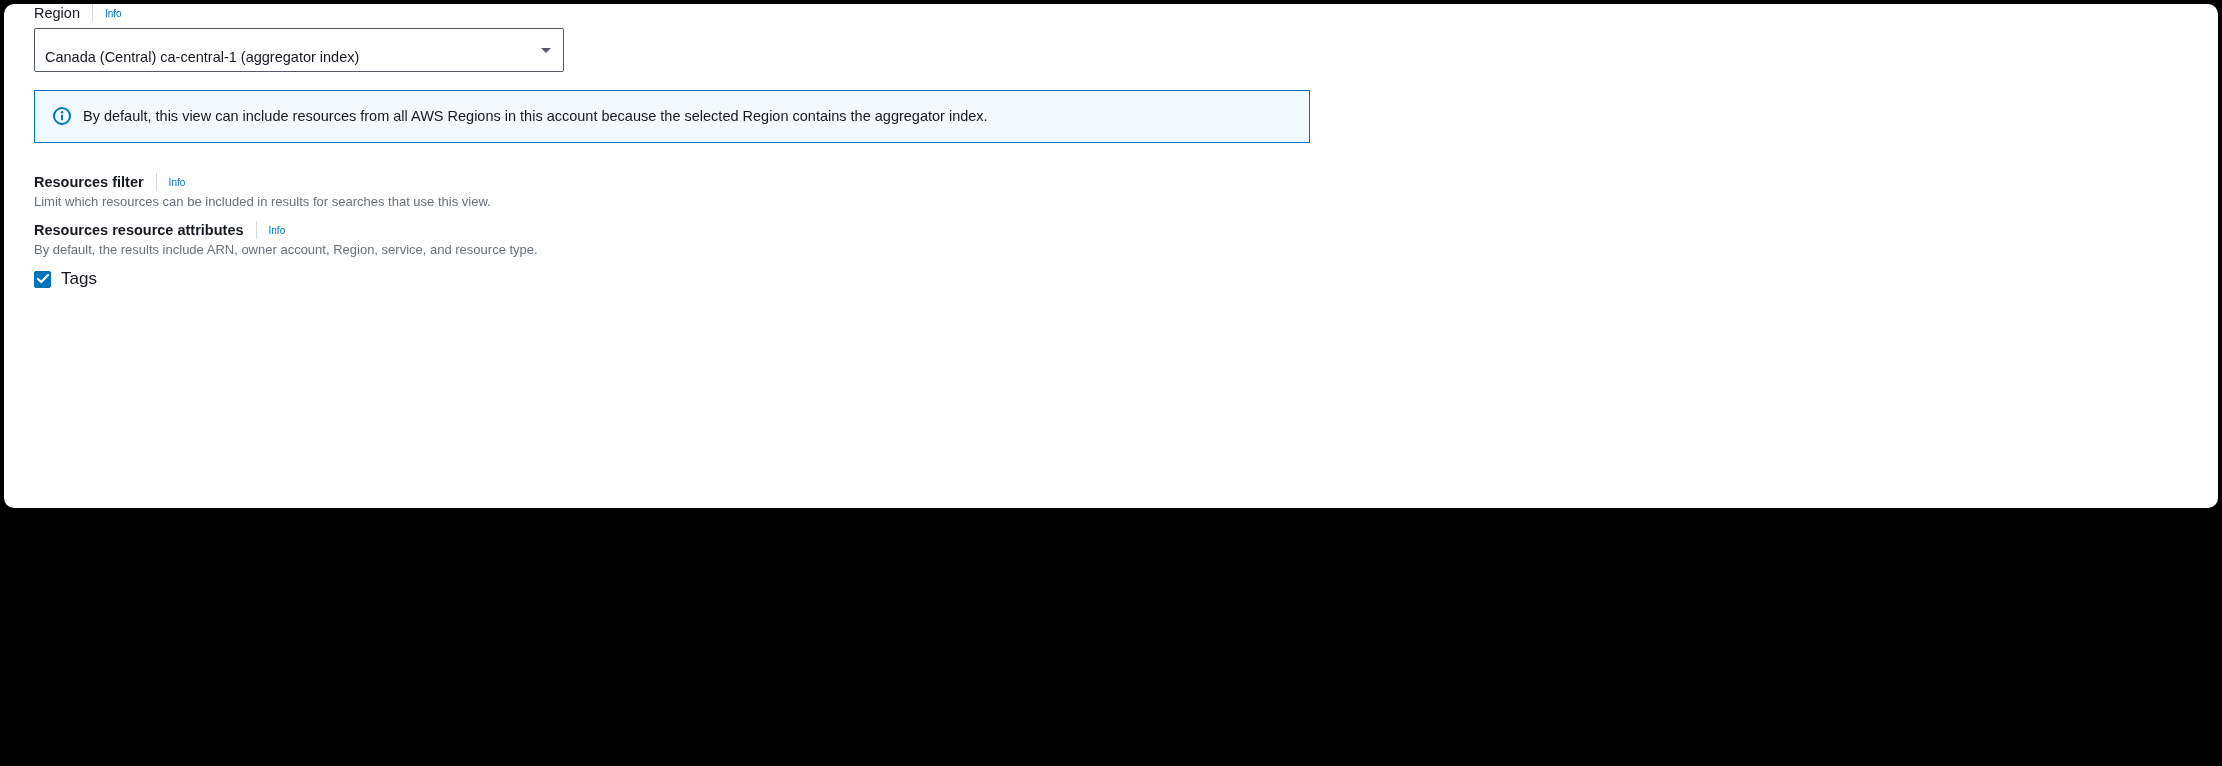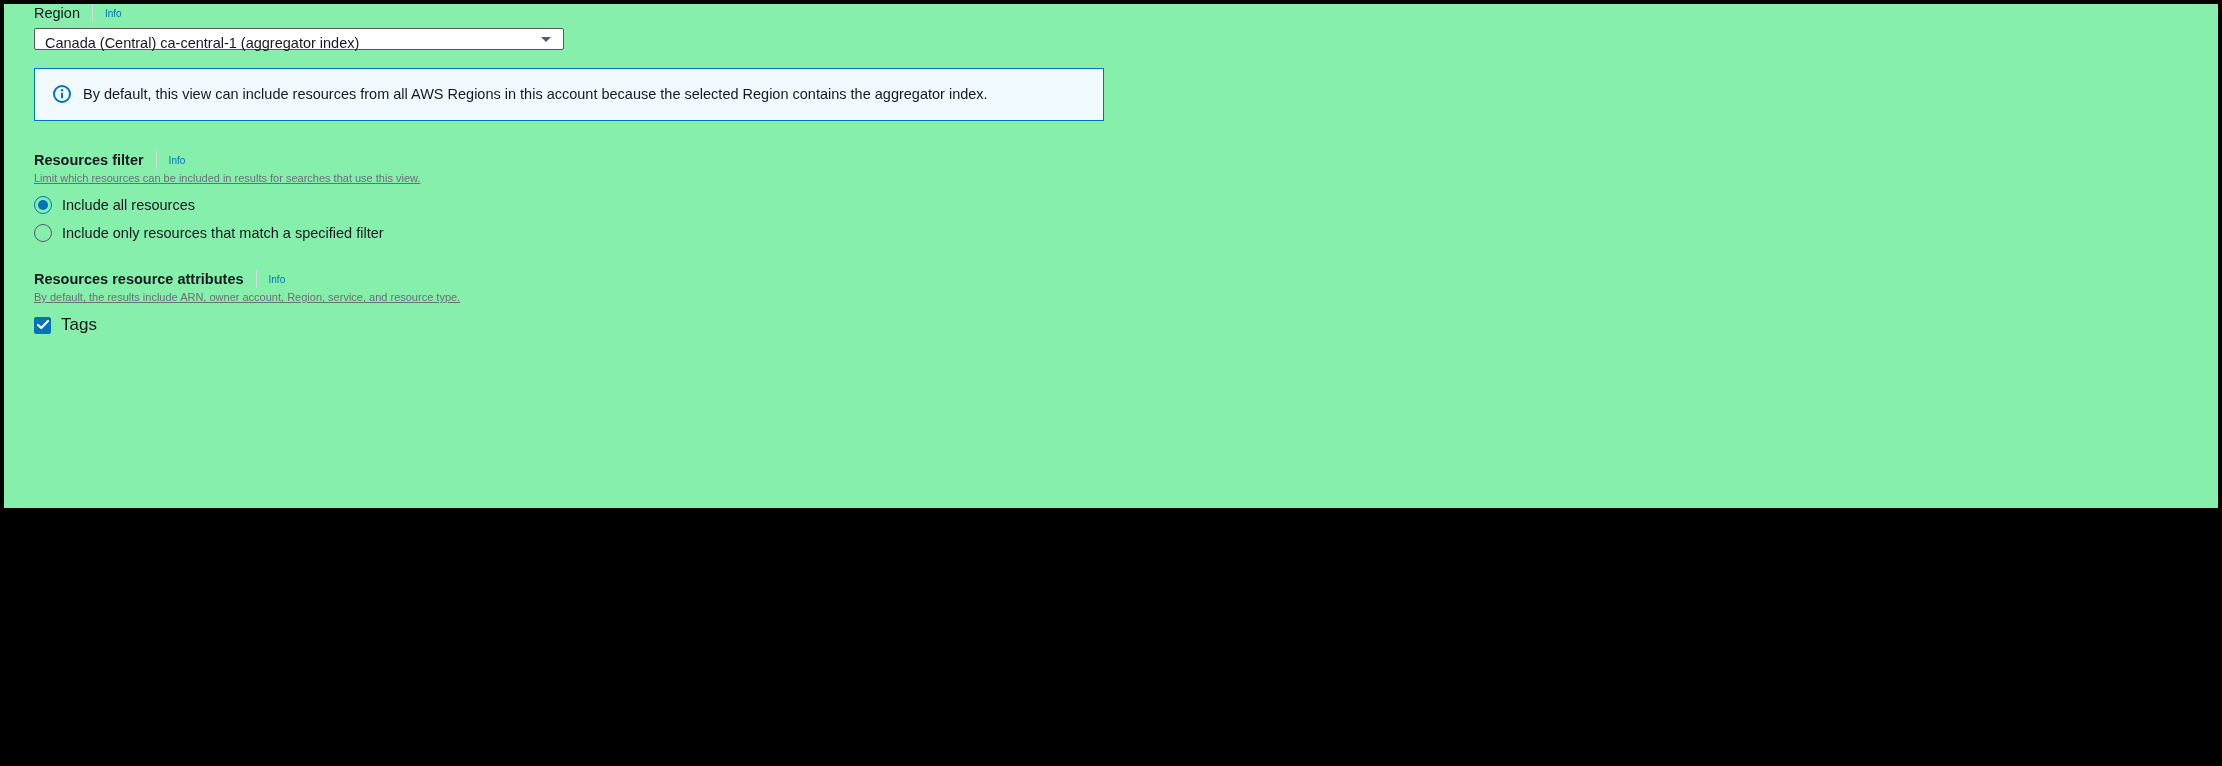--- a/index.html
+++ b/index.html
@@ -8,24 +8,25 @@
     padding: 0;
   }
   body {
     font-family: "Amazon Ember", "Helvetica Neue", Arial, sans-serif;
     background: #000;
     padding: 4px;
     font-size: 14px;
     color: #16191f;
   }
   .panel {
-    background: #86efac;
+    background: #ffffff;
     padding: 0 30px 28px 30px;
     box-shadow: 0 2px 4px rgba(0,0,0,0.15);
     min-height: 504px;
+    border-radius: 10px;
   }
   .field-row {
     display: flex;
     align-items: center;
     gap: 12px;
     margin-bottom: 6px;
   }
   .field-label {
     font-size: 14.5px;
     font-weight: 400;
@@ -50,38 +51,38 @@
   }
   .select-box {
     width: 100%;
     border: 1px solid #545b64;
     border-radius: 2px;
     padding: 6px 36px 6px 10px;
     font-size: 14.5px;
     background: #fff;
     cursor: pointer;
     display: flex;
-    align-items: flex-start;
-    height: 22px;
+    align-items: flex-end;
+    height: 44px;
   }
   .select-caret {
     position: absolute;
     right: 12px;
     top: 50%;
     transform: translateY(-50%);
     pointer-events: none;
   }
   .info-alert {
     border: 1px solid #0073bb;
     background: #f1faff;
     padding: 14px 18px;
     display: flex;
     gap: 12px;
     align-items: flex-start;
-    width: 1070px;
+    width: 1276px;
     max-width: 100%;
     border-radius: 0;
     margin-bottom: 30px;
   }
   .info-alert-icon {
     flex-shrink: 0;
     margin-top: 2px;
   }
   .info-alert-text {
     font-size: 14.5px;
@@ -93,24 +94,23 @@
     align-items: center;
     gap: 12px;
     margin-bottom: 3px;
   }
   .section-title {
     font-size: 14.5px;
     font-weight: 700;
     color: #16191f;
   }
   .section-description {
-    font-size: 11px;
+    font-size: 13px;
     color: #687078;
     margin-bottom: 12px;
-    text-decoration: underline;
   }
   .radio-group {
     display: flex;
     flex-direction: column;
     gap: 10px;
     margin-bottom: 28px;
   }
   .radio-option {
     display: flex;
     align-items: center;
@@ -195,32 +195,20 @@
     <div class="info-alert-text">By default, this view can include resources from all AWS Regions in this account because the selected Region contains the aggregator index.</div>
   </div>
 
   <div class="section-header">
     <span class="section-title">Resources filter</span>
     <span class="divider"></span>
     <a class="info-link">Info</a>
   </div>
   <div class="section-description">Limit which resources can be included in results for searches that use this view.</div>
 
-  <div class="radio-group">
-    <div class="radio-option">
-      <span class="radio-circle selected">
-        <span class="radio-dot"></span>
-      </span>
-      <span class="radio-label">Include all resources</span>
-    </div>
-    <div class="radio-option">
-      <span class="radio-circle"></span>
-      <span class="radio-label">Include only resources that match a specified filter</span>
-    </div>
-  </div>
 
   <div class="section-header">
     <span class="section-title">Resources resource attributes</span>
     <span class="divider"></span>
     <a class="info-link">Info</a>
   </div>
   <div class="section-description">By default, the results include ARN, owner account, Region, service, and resource type.</div>
 
   <div class="checkbox-row">
     <span class="checkbox-box">

